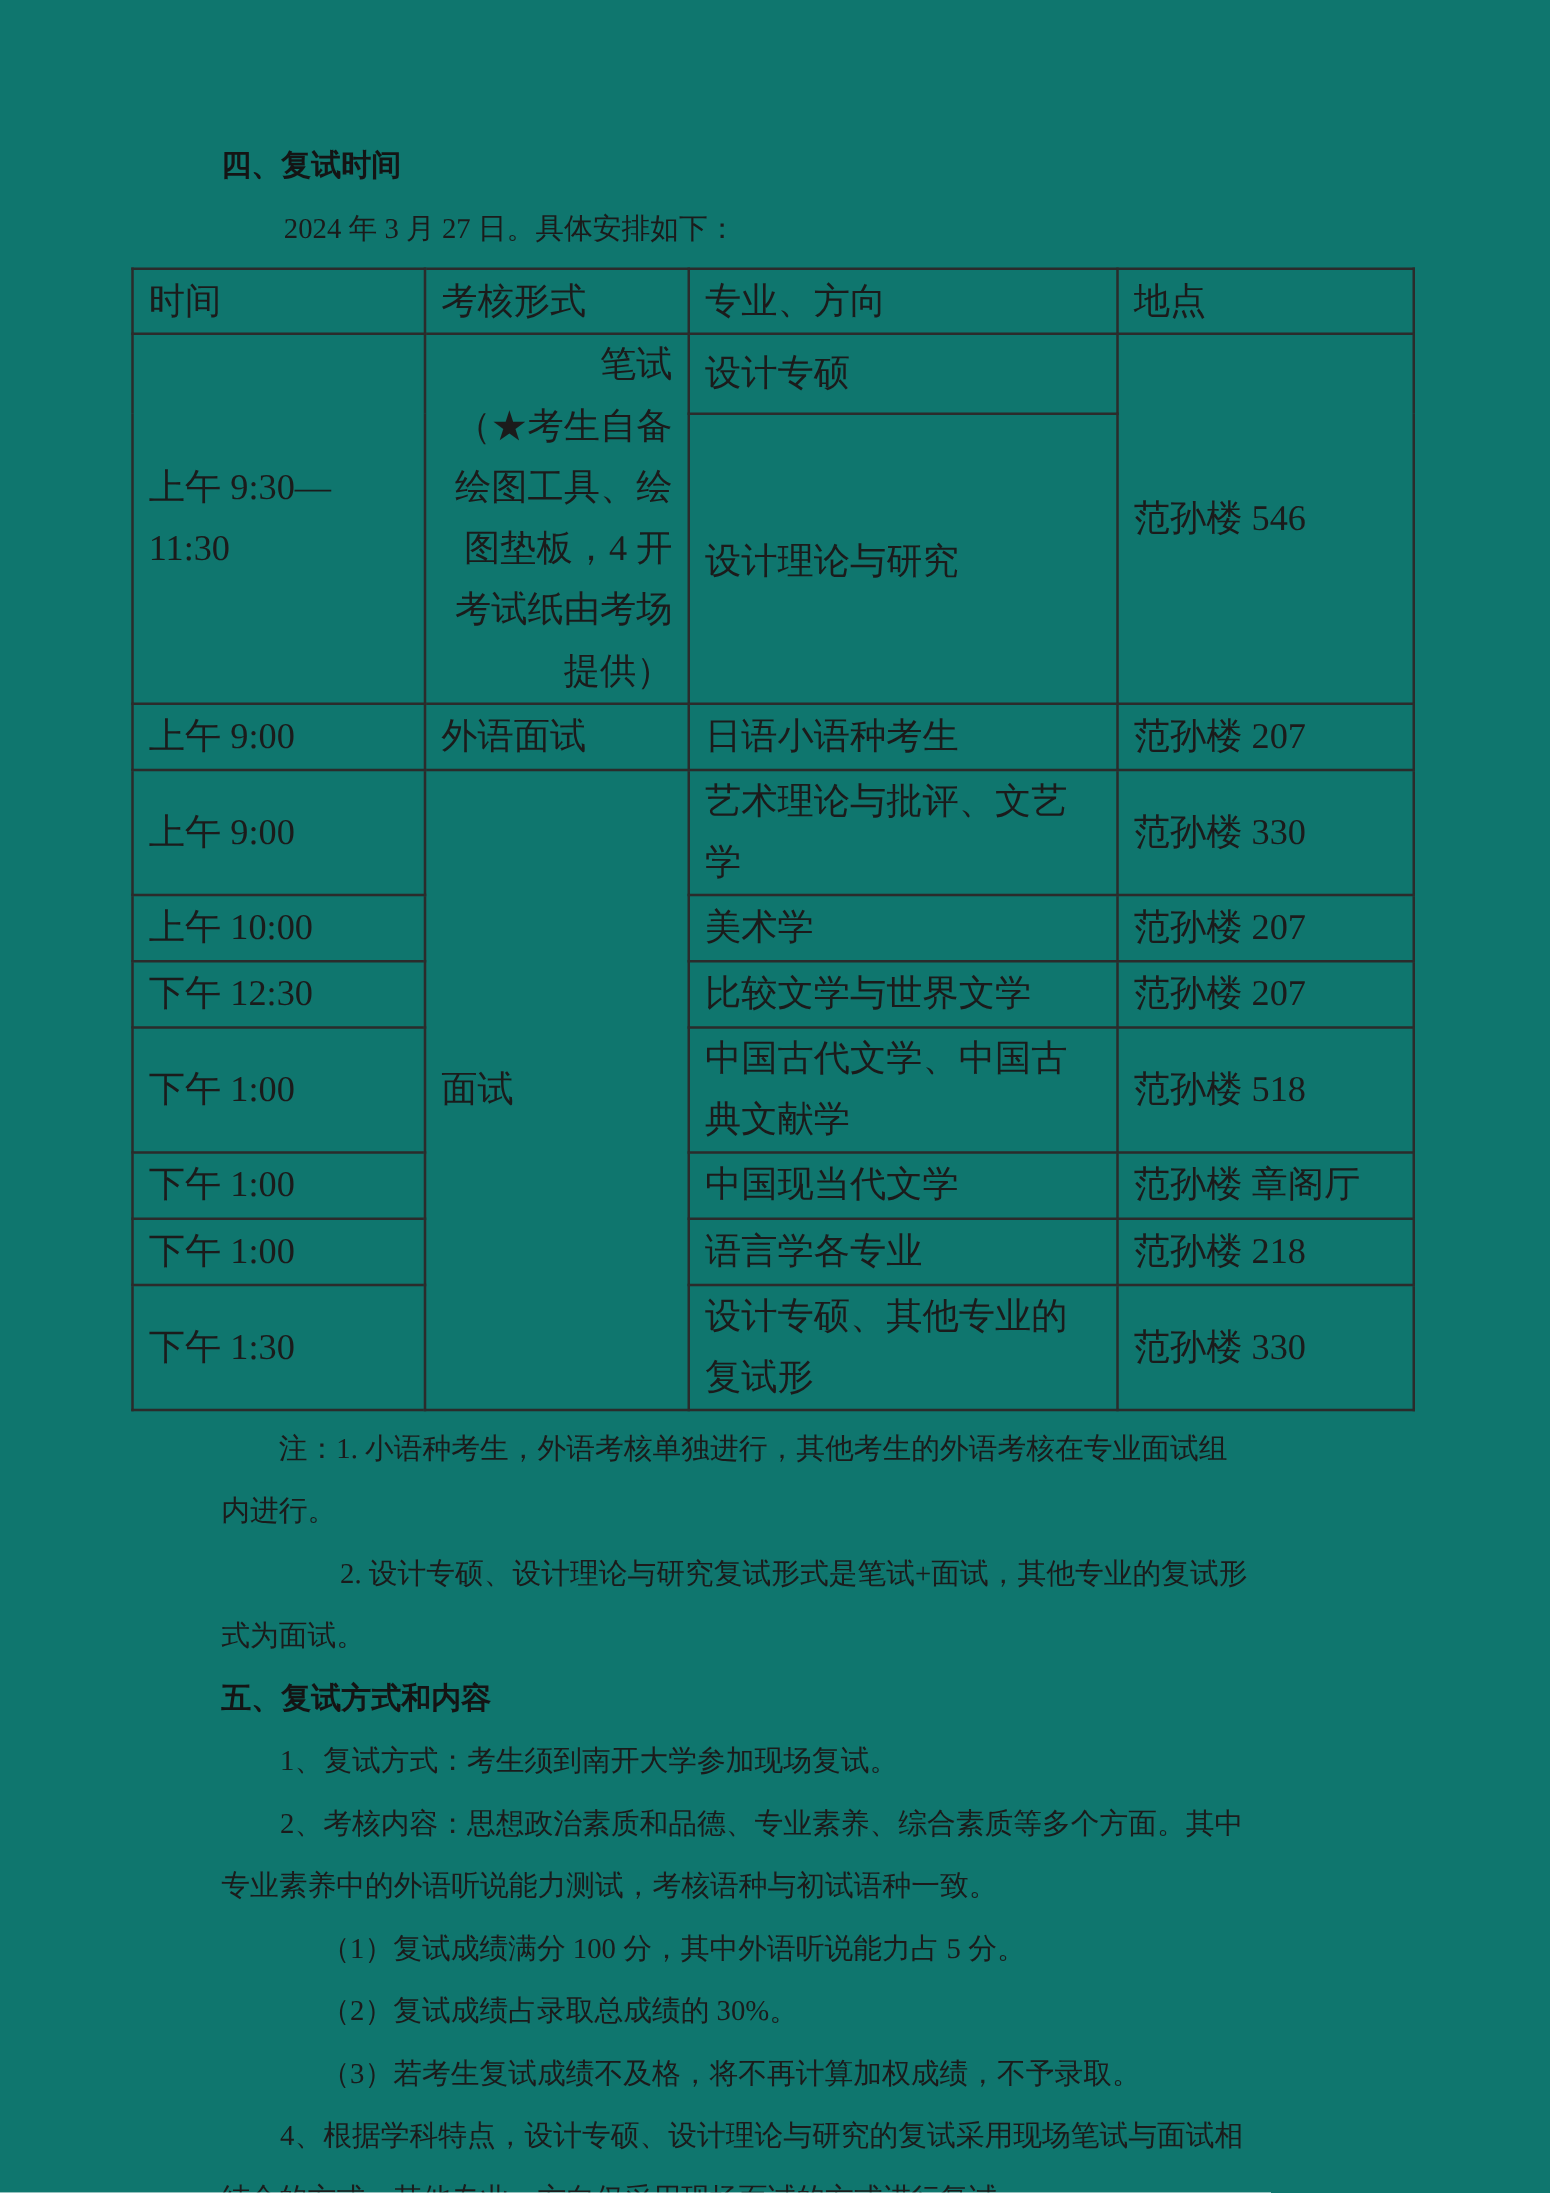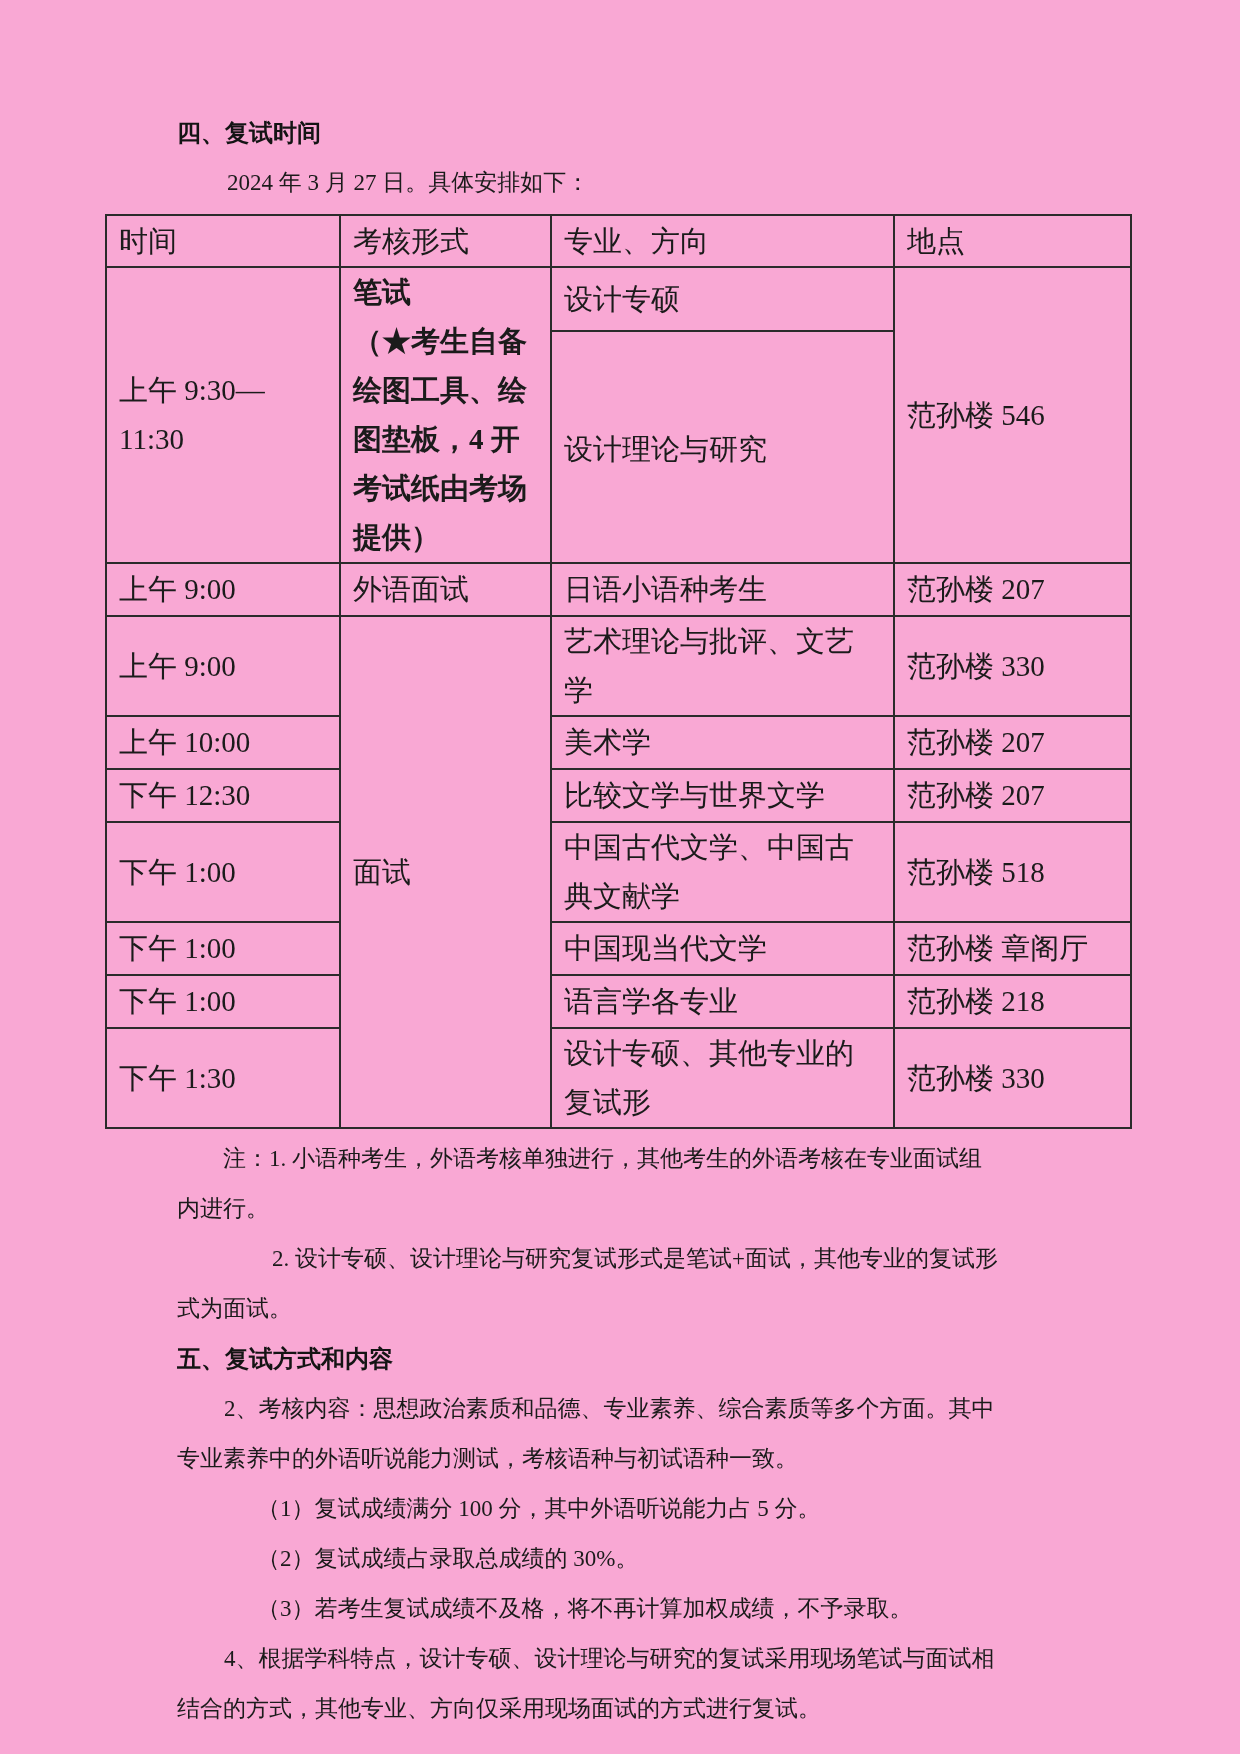--- a/index.html
+++ b/index.html
@@ -1,20 +1,20 @@
 <!DOCTYPE html>
 <html><head>
 <meta charset="utf-8">
 <style>
   html, body { margin: 0; padding: 0; background: #ffffff; }
   .page {
     position: relative;
     width: 1240px;
     height: 1754px;
-    background: #f9a8d4;
+    background: #0f766e;
     color: #1b1b1b;
     font-family: "Liberation Serif", "DejaVu Serif", serif;
     font-size: 23px;
     line-height: 50px;
     overflow: hidden;
     box-sizing: border-box;
     padding: 108px 155px 0 177px;
   }
   .heading {
     font-family: "Liberation Sans", "DejaVu Sans", sans-serif;
@@ -42,21 +42,21 @@
   table.schedule td {
     border: 2px solid #2b2b2b;
     padding: 0 12px;
     vertical-align: middle;
     font-size: 29px;
     line-height: 49px;
     overflow: hidden;
   }
   tr.hdr td { height: 50px; }
   td.v-top { vertical-align: top; padding-top: 10px; }
-  td.pen-cell p { margin: 0; text-align: left; line-height: 49px; word-break: break-all; font-weight: bold; }
+  td.pen-cell p { margin: 0; text-align: right; line-height: 49px; word-break: break-all; }
   tr.r1a td { height: 51px; }
   tr.r1b td { height: 186px; }
   tr.row td { height: 51px; }
 </style>
 </head>
 <body>
 
 <div class="page">
 
   <h2 class="heading">四、复试时间</h2>
@@ -134,20 +134,21 @@
     </tbody>
   </table>
 
   <p class="ind-note1">注：1. 小语种考生，外语考核单独进行，其他考生的外语考核在专业面试组
 内进行。</p>
   <p class="ind-note2">2. 设计专硕、设计理论与研究复试形式是笔试+面试，其他专业的复试形
 式为面试。</p>
 
   <h2 class="heading">五、复试方式和内容</h2>
 
+  <p class="ind-item">1、复试方式：考生须到南开大学参加现场复试。</p>
   <p class="ind-item">2、考核内容：思想政治素质和品德、专业素养、综合素质等多个方面。其中
 专业素养中的外语听说能力测试，考核语种与初试语种一致。</p>
   <p class="ind-sub">（1）复试成绩满分 100 分，其中外语听说能力占 5 分。</p>
   <p class="ind-sub">（2）复试成绩占录取总成绩的 30%。</p>
   <p class="ind-sub">（3）若考生复试成绩不及格，将不再计算加权成绩，不予录取。</p>
   <p class="ind-item">4、根据学科特点，设计专硕、设计理论与研究的复试采用现场笔试与面试相
 结合的方式，其他专业、方向仅采用现场面试的方式进行复试。</p>
 
 </div>
 

